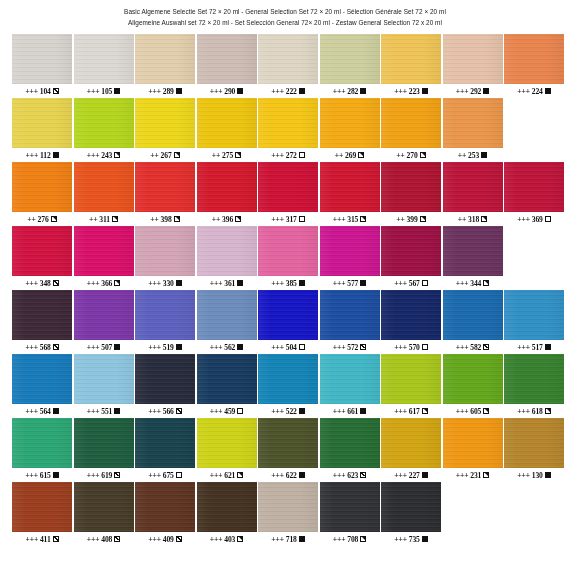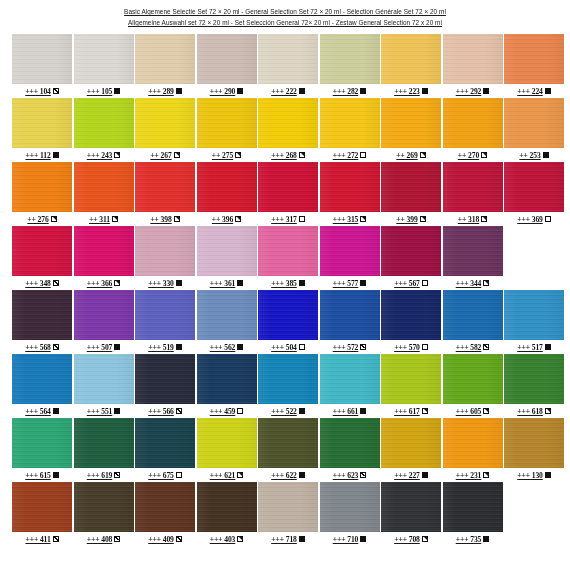--- a/index.html
+++ b/index.html
@@ -14,21 +14,20 @@
     overflow: hidden;
     font-family: "Liberation Serif", "DejaVu Serif", serif;
     color: #1a1a1a;
   }
   #page {
     width: 570px;
     height: 570px;
     position: relative;
     background: #ffffff;
     box-sizing: border-box;
-    text-decoration: underline;
   }
   .header {
     padding-top: 6px;
     text-align: center;
   }
   .header-line {
     font-family: "Liberation Sans", "DejaVu Sans", sans-serif;
     font-size: 6.4px;
     line-height: 11px;
     letter-spacing: 0.05px;
@@ -251,27 +250,20 @@
           </div>
         </div>
         <div class="cell">
           <div class="swatch" style="background: rgb(236, 196, 12);"></div>
           <div class="label">
             <span class="code">++ 275</span>
             <span class="sym semi-opaque" title="semi-opaque"></span>
           </div>
         </div>
         <div class="cell">
-          <div class="swatch" style="background: rgb(242, 204, 5);"></div>
-          <div class="label">
-            <span class="code">+++ 268</span>
-            <span class="sym semi-opaque" title="semi-opaque"></span>
-          </div>
-        </div>
-        <div class="cell">
           <div class="swatch" style="background: rgb(244, 197, 20);"></div>
           <div class="label">
             <span class="code">+++ 272</span>
             <span class="sym transparent" title="transparent"></span>
           </div>
         </div>
         <div class="cell">
           <div class="swatch" style="background: rgb(243, 169, 17);"></div>
           <div class="label">
             <span class="code">++ 269</span>
@@ -637,27 +629,20 @@
           <div class="swatch" style="background: rgb(66, 48, 31);"></div>
           <div class="label">
             <span class="code">+++ 403</span>
             <span class="sym semi-opaque" title="semi-opaque"></span>
           </div>
         </div>
         <div class="cell">
           <div class="swatch" style="background: rgb(190, 176, 162);"></div>
           <div class="label">
             <span class="code">+++ 718</span>
-            <span class="sym opaque" title="opaque"></span>
-          </div>
-        </div>
-        <div class="cell">
-          <div class="swatch" style="background: rgb(126, 133, 139);"></div>
-          <div class="label">
-            <span class="code">+++ 710</span>
             <span class="sym opaque" title="opaque"></span>
           </div>
         </div>
         <div class="cell">
           <div class="swatch" style="background: rgb(46, 48, 52);"></div>
           <div class="label">
             <span class="code">+++ 708</span>
             <span class="sym semi-opaque" title="semi-opaque"></span>
           </div>
         </div>

